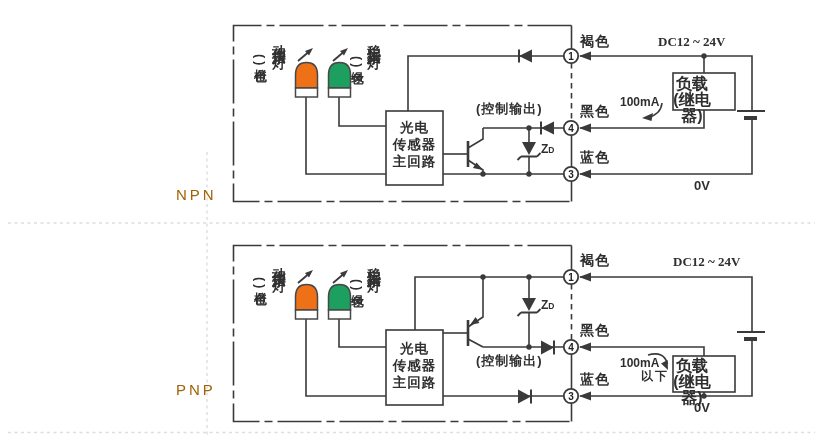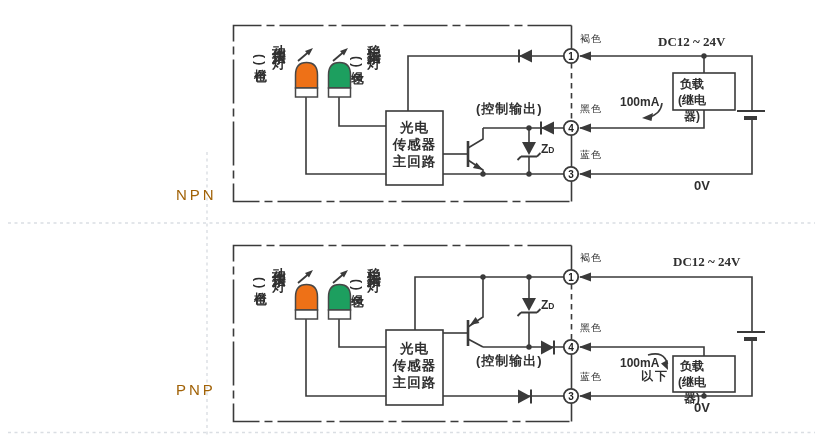--- a/index.html
+++ b/index.html
@@ -9,26 +9,26 @@
   }
   .stage svg{position:absolute;left:0;top:0;}
   .banner{
     position:absolute;left:12px;top:24px;width:198px;height:31px;
     background:#2a80d2;color:#fff;display:flex;align-items:center;justify-content:center;
     font-size:17px;font-weight:bold;letter-spacing:3px;
   }
   .lbl{position:absolute;white-space:nowrap;line-height:1.15;}
   .v{writing-mode:vertical-rl;text-orientation:mixed;letter-spacing:3px;}
   .cjk{font-weight:600;}
-  .wire-lbl{font-size:10px;font-weight:400;letter-spacing:1px;}
+  .wire-lbl{font-size:14px;font-weight:700;letter-spacing:1px;}
   .ind-main{font-size:13.5px;}
   .ind-note{font-size:12.5px;letter-spacing:1px;}
   .boxtext{position:absolute;text-align:center;font-weight:600;}
   .sensor-text{width:57px;font-size:13.5px;line-height:17px;letter-spacing:1px;}
-  .load-text{width:38px;font-size:12px;line-height:16px;}
+  .load-text{width:38px;font-size:16px;line-height:16px;}
   .supply{font-size:13px;font-weight:700;font-family:Liberation Serif, serif;}
   .current{font-size:12px;font-weight:600;}
   .gnd{font-size:13px;font-weight:700;}
   .type-lbl{font-size:15px;font-weight:500;letter-spacing:3px;color:#a16207;}
   .ctrl{font-size:13px;font-weight:700;letter-spacing:1px;}
   .tnum{
     position:absolute;width:14px;height:14px;display:flex;align-items:center;justify-content:center;
     font-size:10px;font-weight:bold;color:#222;
   }
   .zd{font-size:12px;font-weight:bold;font-style:normal;}

